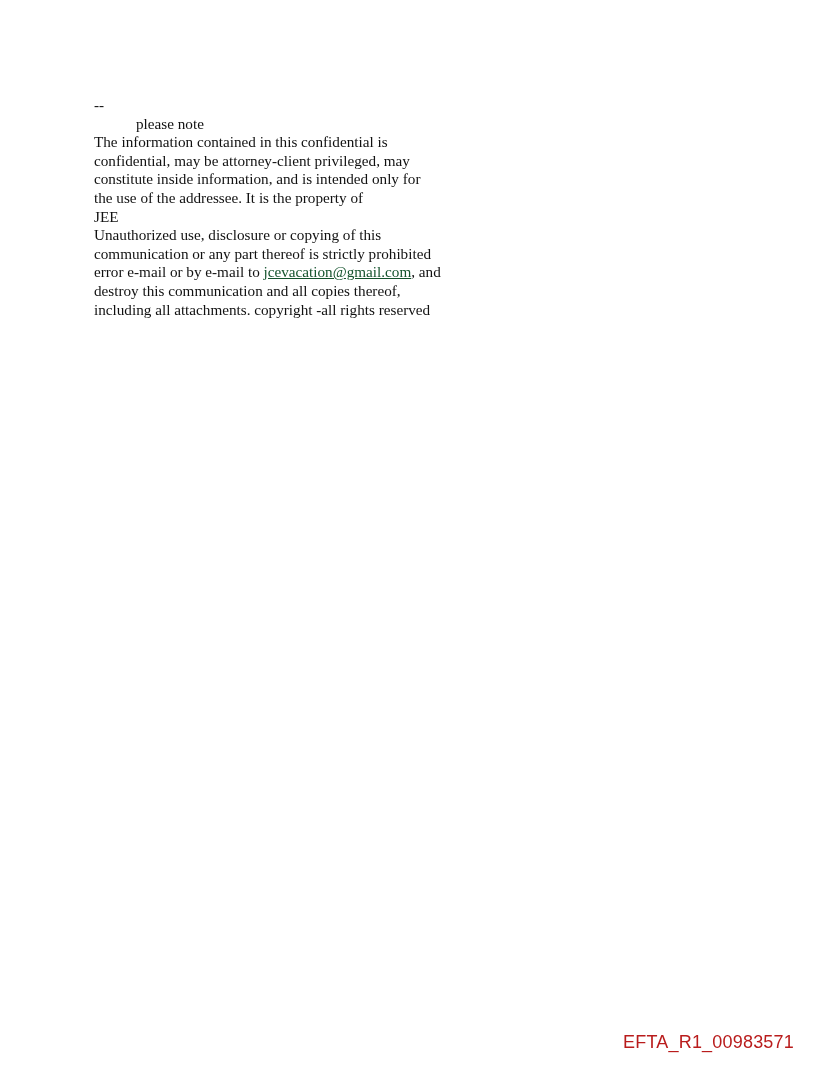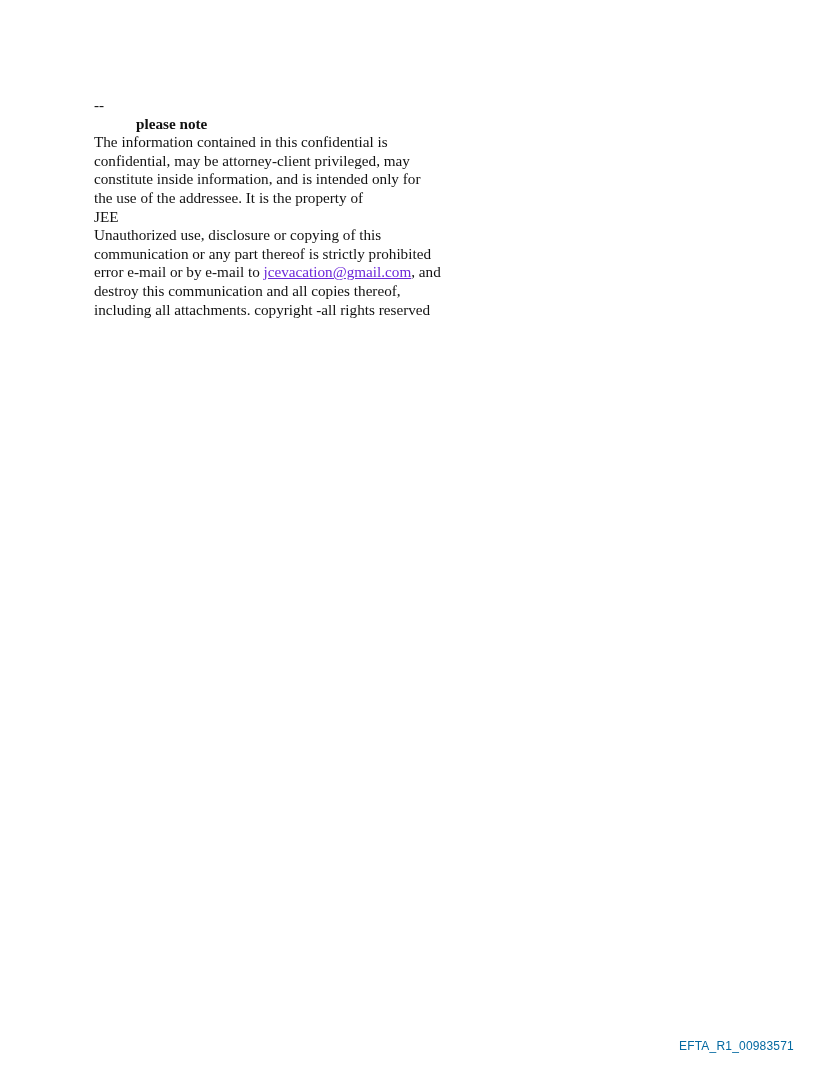--- a/index.html
+++ b/index.html
@@ -28,33 +28,32 @@
     font-family: "Liberation Serif", serif;
     font-size: 15.2px;
     line-height: 18.6px;
     color: #111111;
   }
   .line {
     white-space: pre-wrap;
   }
   .line-indent {
     padding-left: 42px;
-    font-weight: bold;
   }
   .email-link {
-    color: #6d28d9;
+    color: #14532d;
   }
   .bates {
     position: absolute;
     right: 22px;
     bottom: 20px;
     font-family: "Liberation Sans", sans-serif;
-    font-size: 12px;
+    font-size: 18px;
     letter-spacing: 0.2px;
-    color: #0369a1;
+    color: #b91c1c;
   }
 </style>
 </head>
 <body>
 
 <div class="page">
 
   <div class="disclaimer-block">
     <div class="line">--</div>
     <div class="line line-indent">please note</div>

